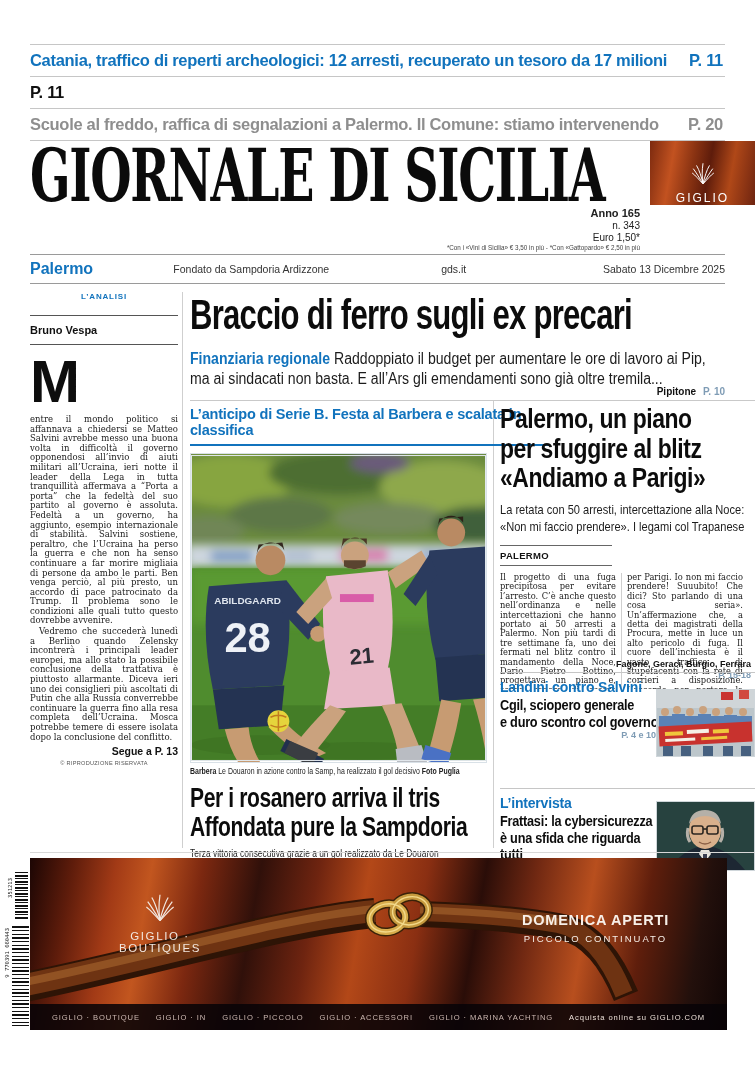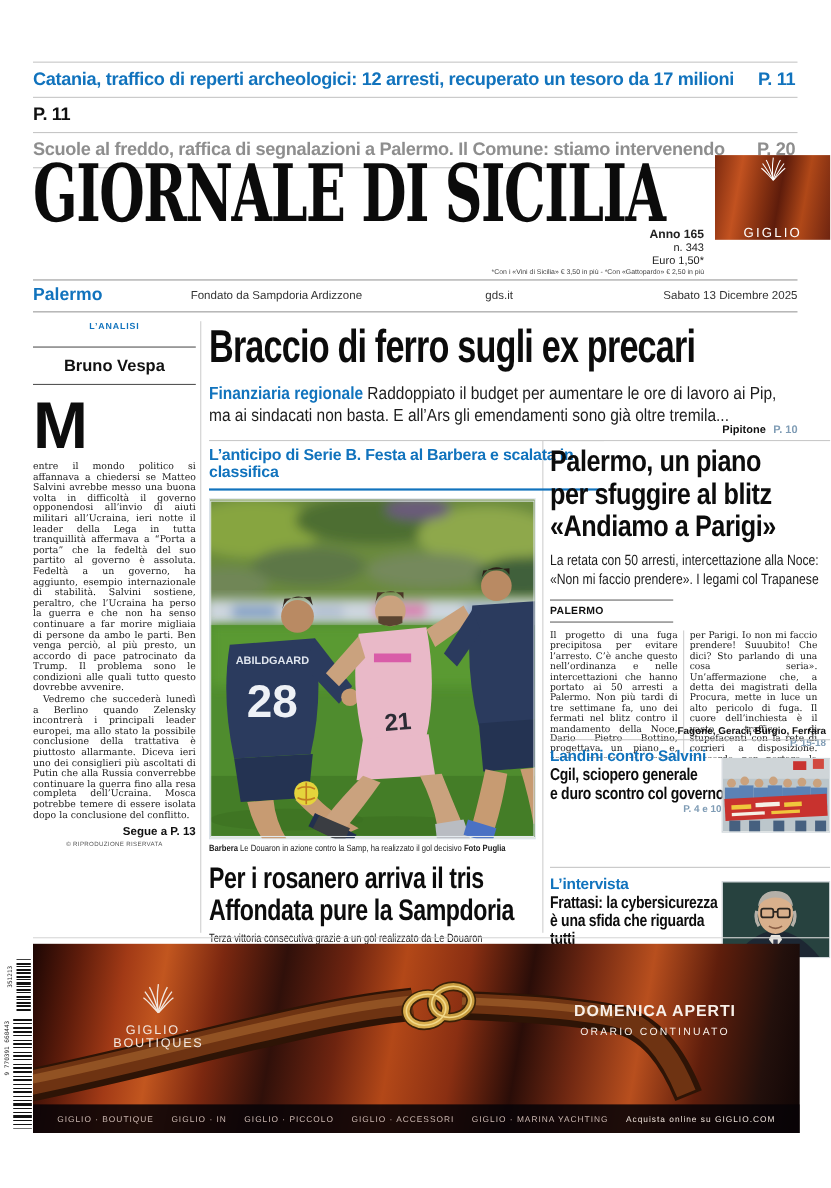--- a/index.html
+++ b/index.html
@@ -3,48 +3,48 @@
 <meta charset="utf-8">
 <style>
   html,body{margin:0;padding:0;background:#ffffff;}
   .page{position:relative;width:755px;height:1080px;background:#fff;overflow:hidden;
         font-family:"Liberation Sans",sans-serif;color:#111;}
   .hair{position:absolute;background:#c6c6c6;height:1px;}
   .vline{position:absolute;background:#cfcfcf;width:1px;}
   .preline{white-space:pre-line;}
   .serifbody{font-family:"DejaVu Serif",serif;text-align:justify;color:#1a1a1a;}
   
-  .strip{position:absolute;left:30px;right:30px;top:56px;}
+  .strip{position:absolute;left:30px;right:30px;top:44px;}
   .strip-row{display:flex;justify-content:space-between;align-items:center;
              border-bottom:1px solid #c6c6c6;padding:6px 2px 6px 0;font-weight:bold;font-size:16.5px;letter-spacing:-0.3px;}
   .strip-row:first-child{border-top:1px solid #c6c6c6;}
   .c-blue{color:#1173bd;} .c-black{color:#101010;} .c-gray{color:#8e8e8e;}
   
   .mast-title{position:absolute;left:30px;top:140px;width:930px;font-family:"DejaVu Serif",serif;
               font-weight:bold;font-size:72px;line-height:1;letter-spacing:-2px;color:#0b0b0b;
               transform:scaleX(0.66);transform-origin:0 0;}
-  .mast-ad{position:absolute;left:650px;top:141px;width:105px;height:77px;overflow:hidden;
+  .mast-ad{position:absolute;left:650px;top:141px;width:105px;height:64px;overflow:hidden;
            background:linear-gradient(100deg,#7c2a0f 0%,#c25220 22%,#8a3312 40%,#5e1c0b 55%,#b04818 75%,#6e2410 100%);
-           display:flex;flex-direction:column;align-items:center;justify-content:space-between;color:#fff;}
+           display:flex;flex-direction:column;align-items:center;justify-content:flex-end;color:#fff;}
   .mast-ad .brandtxt{font-size:12px;letter-spacing:2px;margin-top:2px;}
   .issue{position:absolute;right:115px;top:207px;text-align:right;font-size:10px;line-height:12px;color:#222;}
   .issue b{font-size:11px;margin-top:40px;}
   .fineprint{position:absolute;right:115px;top:244px;font-size:6.3px;color:#444;}
   
   .datebar{position:absolute;left:30px;right:30px;top:254px;height:28px;border-top:1px solid #9a9a9a;
            border-bottom:1px solid #9a9a9a;display:grid;grid-template-columns:120px 1fr 1fr 170px;align-items:center;}
   .datebar .ed{color:#1173bd;font-weight:bold;font-size:16px;}
   .datebar .mid{font-size:10.5px;color:#333;text-align:center;}
   .datebar .dt{font-size:10.5px;color:#333;text-align:right;}
   
   .analysis{position:absolute;left:30px;top:292px;width:148px;}
   .an-kick{color:#1173bd;font-weight:bold;font-size:8px;letter-spacing:0.8px;text-align:center;}
   .an-title{font-size:19.5px;line-height:1.16;font-weight:400;color:#222;text-align:center;margin-top:6px;letter-spacing:-0.2px;}
   .an-rule{border-top:1px solid #555;margin:14px 0 0 0;}
-  .an-author{font-weight:bold;font-size:15px;text-align:center;padding:8px 0;}
+  .an-author{font-weight:bold;font-size:11px;text-align:left;padding:8px 0;}
   .an-drop{font-size:60px;font-weight:800;line-height:0.9;margin:10px 0 6px 0;color:#0d0d0d;}
   .an-body{font-size:8.5px;line-height:9.6px;}
   .an-body2{text-indent:9px;margin-top:1px;}
   .an-segue{font-weight:bold;font-size:10.5px;text-align:right;margin-top:3px;}
   .an-copy{font-size:5.6px;color:#555;text-align:center;margin-top:3px;letter-spacing:0.3px;}
   
   .lead-headline{position:absolute;left:190px;top:294px;width:720px;font-size:42px;font-weight:800;
                  letter-spacing:-1px;color:#0c0c0c;transform:scaleX(0.74);transform-origin:0 0;line-height:1;}
   .lead-deck{position:absolute;left:190px;top:349px;width:608px;font-size:16px;line-height:1.22;color:#1c1c1c;
              transform:scaleX(0.88);transform-origin:0 0;}
@@ -79,21 +79,21 @@
   .mini-head{font-weight:800;font-size:15.5px;line-height:1.07;letter-spacing:-0.3px;color:#0d0d0d;width:195px;
              transform:scaleX(0.82);transform-origin:0 0;margin-top:2px;}
   .mini-body{font-size:8.6px;line-height:10.2px;width:152px;margin-top:5px;}
   .mini-pg{width:152px;text-align:right;font-size:9px;}
   .mini-photo{position:absolute;right:0;width:97px;border:1px solid #cfd6da;display:block;}
   
   .adrule{top:852px;left:30px;width:725px;background:#d8d8d8;}
   .ad{position:absolute;left:30px;top:858px;width:697px;height:172px;overflow:hidden;
       background:linear-gradient(100deg,#1c0604 0%,#5e1c0b 6%,#a23a16 12%,#c2561f 17%,#7c2810 24%,#30100a 32%,
       #6e2410 40%,#b34818 47%,#8a2f12 55%,#2a0d08 63%,#702812 70%,#b84f1e 78%,#5f1e0c 86%,#23100c 94%,#0f0505 100%);}
-  .ad-brand{position:absolute;left:44px;top:34px;width:140px;text-align:center;color:#f2e7df;}
+  .ad-brand{position:absolute;left:60px;top:34px;width:140px;text-align:center;color:#f2e7df;}
   .ad-brand .brandtxt{font-size:11.5px;letter-spacing:1.6px;margin-top:4px;}
   .ad-promo{position:absolute;right:58px;top:54px;text-align:center;color:#f7efe8;}
   .ad-promo .l1{font-weight:bold;font-size:14.5px;letter-spacing:0.8px;}
   .ad-promo .l2{font-size:9.5px;letter-spacing:2px;margin-top:5px;}
   .ad-nav{position:absolute;left:0;right:0;bottom:0;height:26px;background:rgba(8,3,7,0.88);
           display:flex;align-items:center;justify-content:space-between;padding:0 22px;}
   .ad-nav span{font-size:7.6px;letter-spacing:0.9px;color:#cdb9b2;}
   .ad-nav .shop{color:#ece0d8;}
   
   .barcode{position:absolute;left:5px;top:872px;width:26px;height:158px;}
@@ -388,21 +388,21 @@
               <path d="M12 21 C16 17 19 13 22 11"></path>
           <path d="M12 20 C10 14 9 9 6 4"></path>
               <path d="M12 20 C14 14 15 9 18 4"></path>
             </g>
           </svg>
       </span>
       <div class="brandtxt">GIGLIO · BOUTIQUES</div>
     </div>
     <div class="ad-promo">
       <div class="l1">DOMENICA APERTI</div>
-      <div class="l2">ORARIO CONTINUATO</div>
+      <div class="l2">PICCOLO CONTINUATO</div>
     </div>
     <div class="ad-nav">
       <span>GIGLIO · BOUTIQUE</span>
       <span>GIGLIO · IN</span>
       <span>GIGLIO · PICCOLO</span>
       <span>GIGLIO · ACCESSORI</span>
       <span>GIGLIO · MARINA YACHTING</span>
       <span class="shop">Acquista online su GIGLIO.COM</span>
     </div>
   </div>

